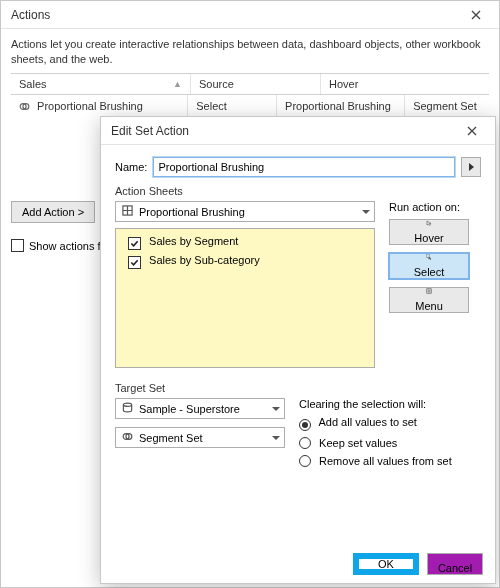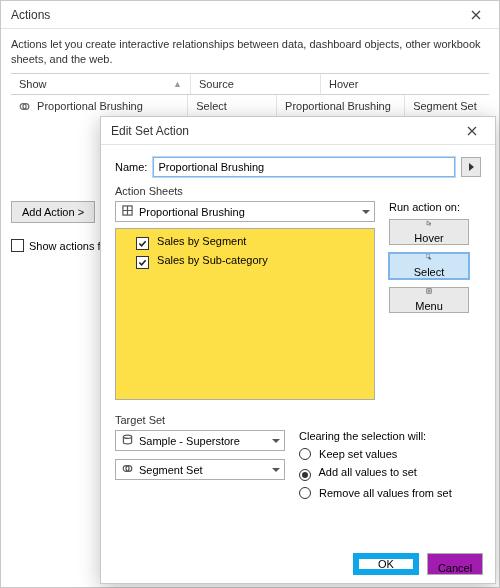--- a/index.html
+++ b/index.html
@@ -26,21 +26,21 @@
   .checkbox svg { width:9px; height:9px; stroke:#222; stroke-width:1.8; fill:none; }
   .radio { width:12px; height:12px; border:1px solid #333; border-radius:50%; display:inline-flex; align-items:center; justify-content:center; margin-right:5px; background:#fff; vertical-align:-2px;}
   .radio .dot { width:6px; height:6px; border-radius:50%; background:#333; }
   .field-label { display:inline-block; }
   .text-input { width:280px; height:20px; border:1px solid #7eb4ea; outline:1px solid #bcd7f2; padding:1px 4px; background:#fff; }
   .select { display:flex; align-items:center; border:1px solid #adadad; background:#fff; height:21px; padding:0 4px 0 6px; }
   .select .arrow { margin-left:auto; }
   .select .arrow svg { width:8px; height:8px; fill:#555; }
   .small-icon svg { width:11px; height:11px; stroke:#555; fill:none; stroke-width:1.3; }
   .fieldset-title { color:#333; margin:8px 0 4px 0; }
-  .source-list { border:1px solid #adadad; background:#fde047; padding:6px 20px; height:172px; overflow:auto; }
+  .source-list { border:1px solid #adadad; background:#fef9c3; padding:6px 12px; height:140px; overflow:auto; }
   .run-btn { width:80px; height:26px; display:flex; align-items:center; gap:6px; padding:0 8px; border:1px solid #adadad; background:#e9e9e9; margin-bottom:8px;flex-direction:column; }
   .run-btn.sel { background:#cde6f7; border-color:#7eb4ea; outline:1px solid #7eb4ea; }
   .run-btn svg { width:12px; height:12px; stroke:#555; fill:none; stroke-width:1.2; }
   .footer { position:absolute; bottom:8px; right:12px; display:flex; gap:8px;}
   .okbtn { width:66px; height:22px; border:6px solid #0ea5e9; background:#fff; display:flex; align-items:center; justify-content:center;}
   .cancelbtn { width:56px; height:22px; border:1px solid #adadad; background:#a21caf; display:flex; align-items:flex-end; justify-content:center;}
   .dropdown-arrow-box { width:20px; height:20px; border:1px solid #adadad; background:#e9e9e9; display:flex; align-items:center; justify-content:center;}
   .tri-r { width:0; height:0; border-top:4px solid transparent; border-bottom:4px solid transparent; border-left:5px solid #333; }
   .w-name{width:180px;} .w-run{width:90px;} .w-src{width:130px;} .w-fld{width:85px;}
 </style>
@@ -52,21 +52,21 @@
     <span class="ttl">Actions</span>
     <div class="closex">
       <svg viewBox="0 0 10 10">
           <path d="M1 1 L9 9 M9 1 L1 9"></path>
         </svg>
     </div>
   </div>
   <div class="desc">Actions let you create interactive relationships between data, dashboard objects, other workbook sheets, and the web.</div>
   <div class="grid-hdr" style="margin:0 10px;">
     <div class="col c-name w-name">
-        <span>Show</span>
+        <span>Sales</span>
         <span class="sort">▲</span>
       </div>
     <div class="col w-src">Source</div>
     <div class="col w-fld">Hover</div>
   </div>
   <div class="grid-row" style="margin:0 10px;">
     <div class="col w-name">
       <span class="geo-icon"><svg viewBox="0 0 12 12">
             <circle cx="4.5" cy="6" r="3.2"></circle>
             <circle cx="7.5" cy="6" r="3.2"></circle>
@@ -194,29 +194,29 @@
           </span>
           <span>Segment Set</span>
           <span class="arrow"><svg viewBox="0 0 8 8">
                 <path d="M0 2 L4 6 L8 2 Z"></path>
               </svg></span>
         </div>
       </div>
       <div>
         <div style="margin-bottom:6px;">Clearing the selection will:</div>
         <div style="margin-bottom:6px;">
-          <span class="radio"></span>
-          <span>Keep set values</span>
-        </div>
-        <div style="margin-bottom:6px;">
           <span class="radio">
               <span class="dot"></span>
             </span>
           <span>Add all values to set</span>
         </div>
+        <div style="margin-bottom:6px;">
+          <span class="radio"></span>
+          <span>Keep set values</span>
+        </div>
         <div>
           <span class="radio"></span>
           <span>Remove all values from set</span>
         </div>
       </div>
     </div>
   </div>
 
   <div class="footer">
     <div class="okbtn">

